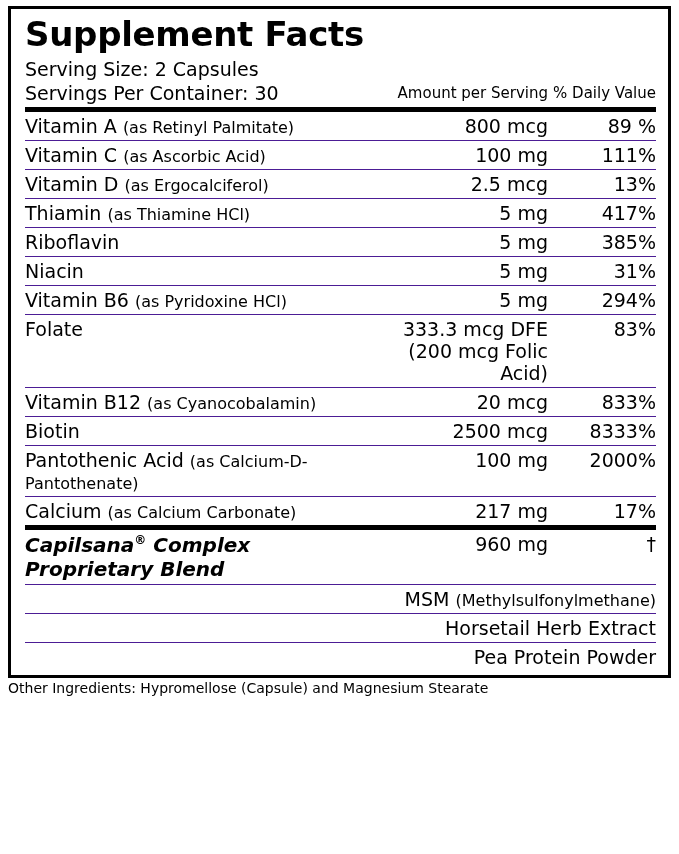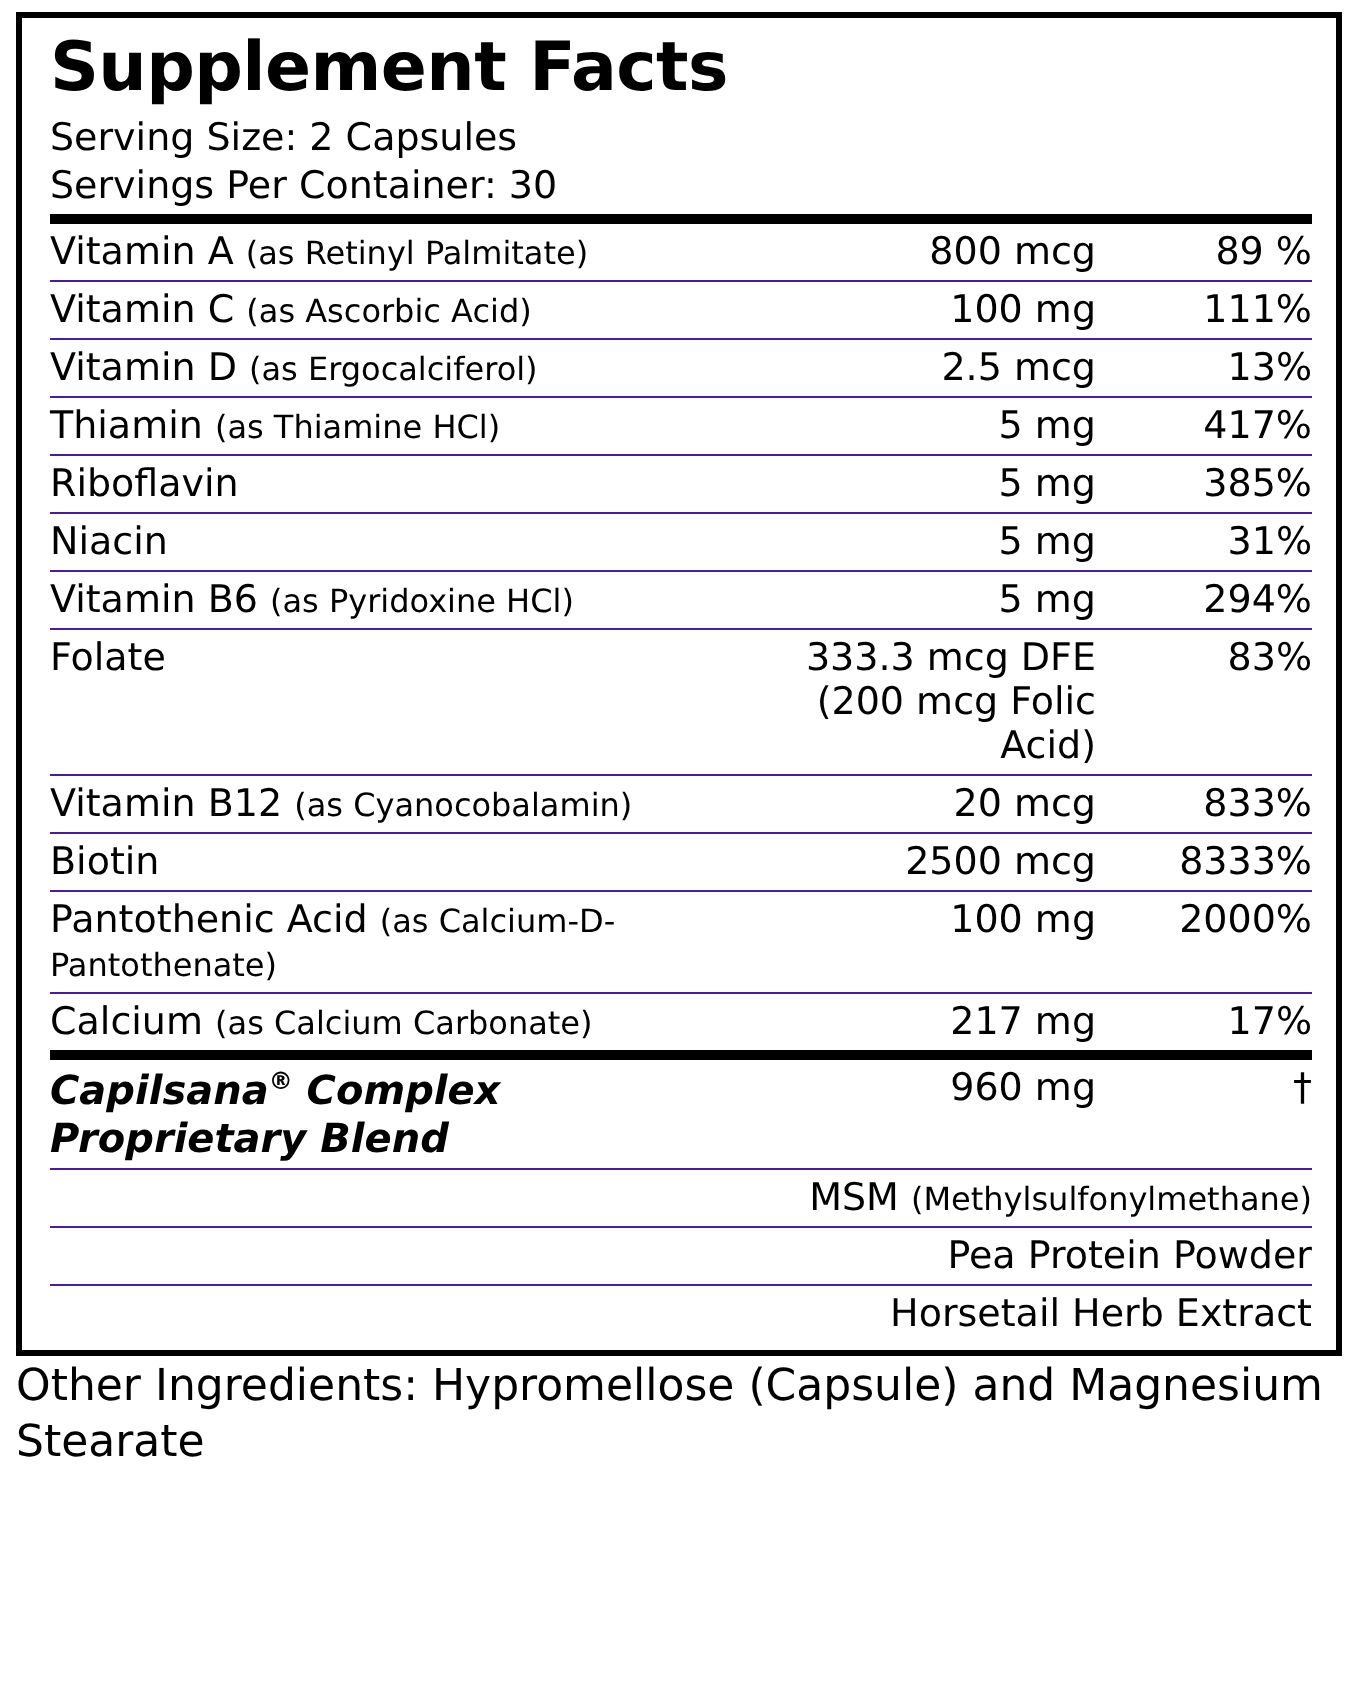--- a/index.html
+++ b/index.html
@@ -96,39 +96,43 @@
     border-bottom: 1px solid #000;
     padding: 4px 0 4px 0;
     text-align: right;
   }
   .ing-name { padding-left: 20px; font-size: 19px; }
   .footnote {
     font-size: 16px;
     padding: 4px 0 2px 2px;
   }
   .other {
-    font-size: 22px;
+    font-size: 14px;
     padding: 2px 0 0 0;
     line-height: 1.25;
   }
   .blend-sep { border-top: 5px solid #000; }
 </style>
 </head>
 <body>
 
 <div class="panel">
   <div class="frame">
     <div class="inner">
 
       <div class="title">Supplement Facts</div>
 
       <div class="serving-line">Serving Size: 2 Capsules</div>
 
       <div class="serving-row">
         <div class="left">Servings Per Container: 30</div>
+        <div class="col-heads">
+          <div class="amt">Amount per Serving</div>
+          <div class="dv">% Daily Value</div>
+        </div>
       </div>
 
       <div class="rule-thick"></div>
 
       <table class="facts">
         <tbody>
           <tr>
             <td class="name"><span>Vitamin A</span> <span class="sub">(as Retinyl Palmitate)</span></td>
             <td class="amount">800 mcg</td>
             <td class="dv">89 %</td>
@@ -198,24 +202,24 @@
         <tbody>
           <tr class="blend-row">
             <td class="name blend-name"><span>Capilsana</span><span class="reg">®</span><span> Complex Proprietary Blend</span></td>
             <td class="amount">960 mg</td>
             <td class="dv">†</td>
           </tr>
           <tr class="ing-row">
             <td class="ing-name" colspan="3"><span>MSM</span> <span class="sub">(Methylsulfonylmethane)</span></td>
           </tr>
           <tr class="ing-row">
+            <td class="ing-name" colspan="3"><span>Horsetail Herb Extract</span> <span class="sub"></span></td>
+          </tr>
+          <tr class="ing-row">
             <td class="ing-name" colspan="3"><span>Pea Protein Powder</span> <span class="sub"></span></td>
-          </tr>
-          <tr class="ing-row">
-            <td class="ing-name" colspan="3"><span>Horsetail Herb Extract</span> <span class="sub"></span></td>
           </tr>
         </tbody>
       </table>
 
     </div>
   </div>
 
 
   <div class="other"><span>Other Ingredients:</span><span> Hypromellose (Capsule) and Magnesium Stearate</span></div>
 </div>

